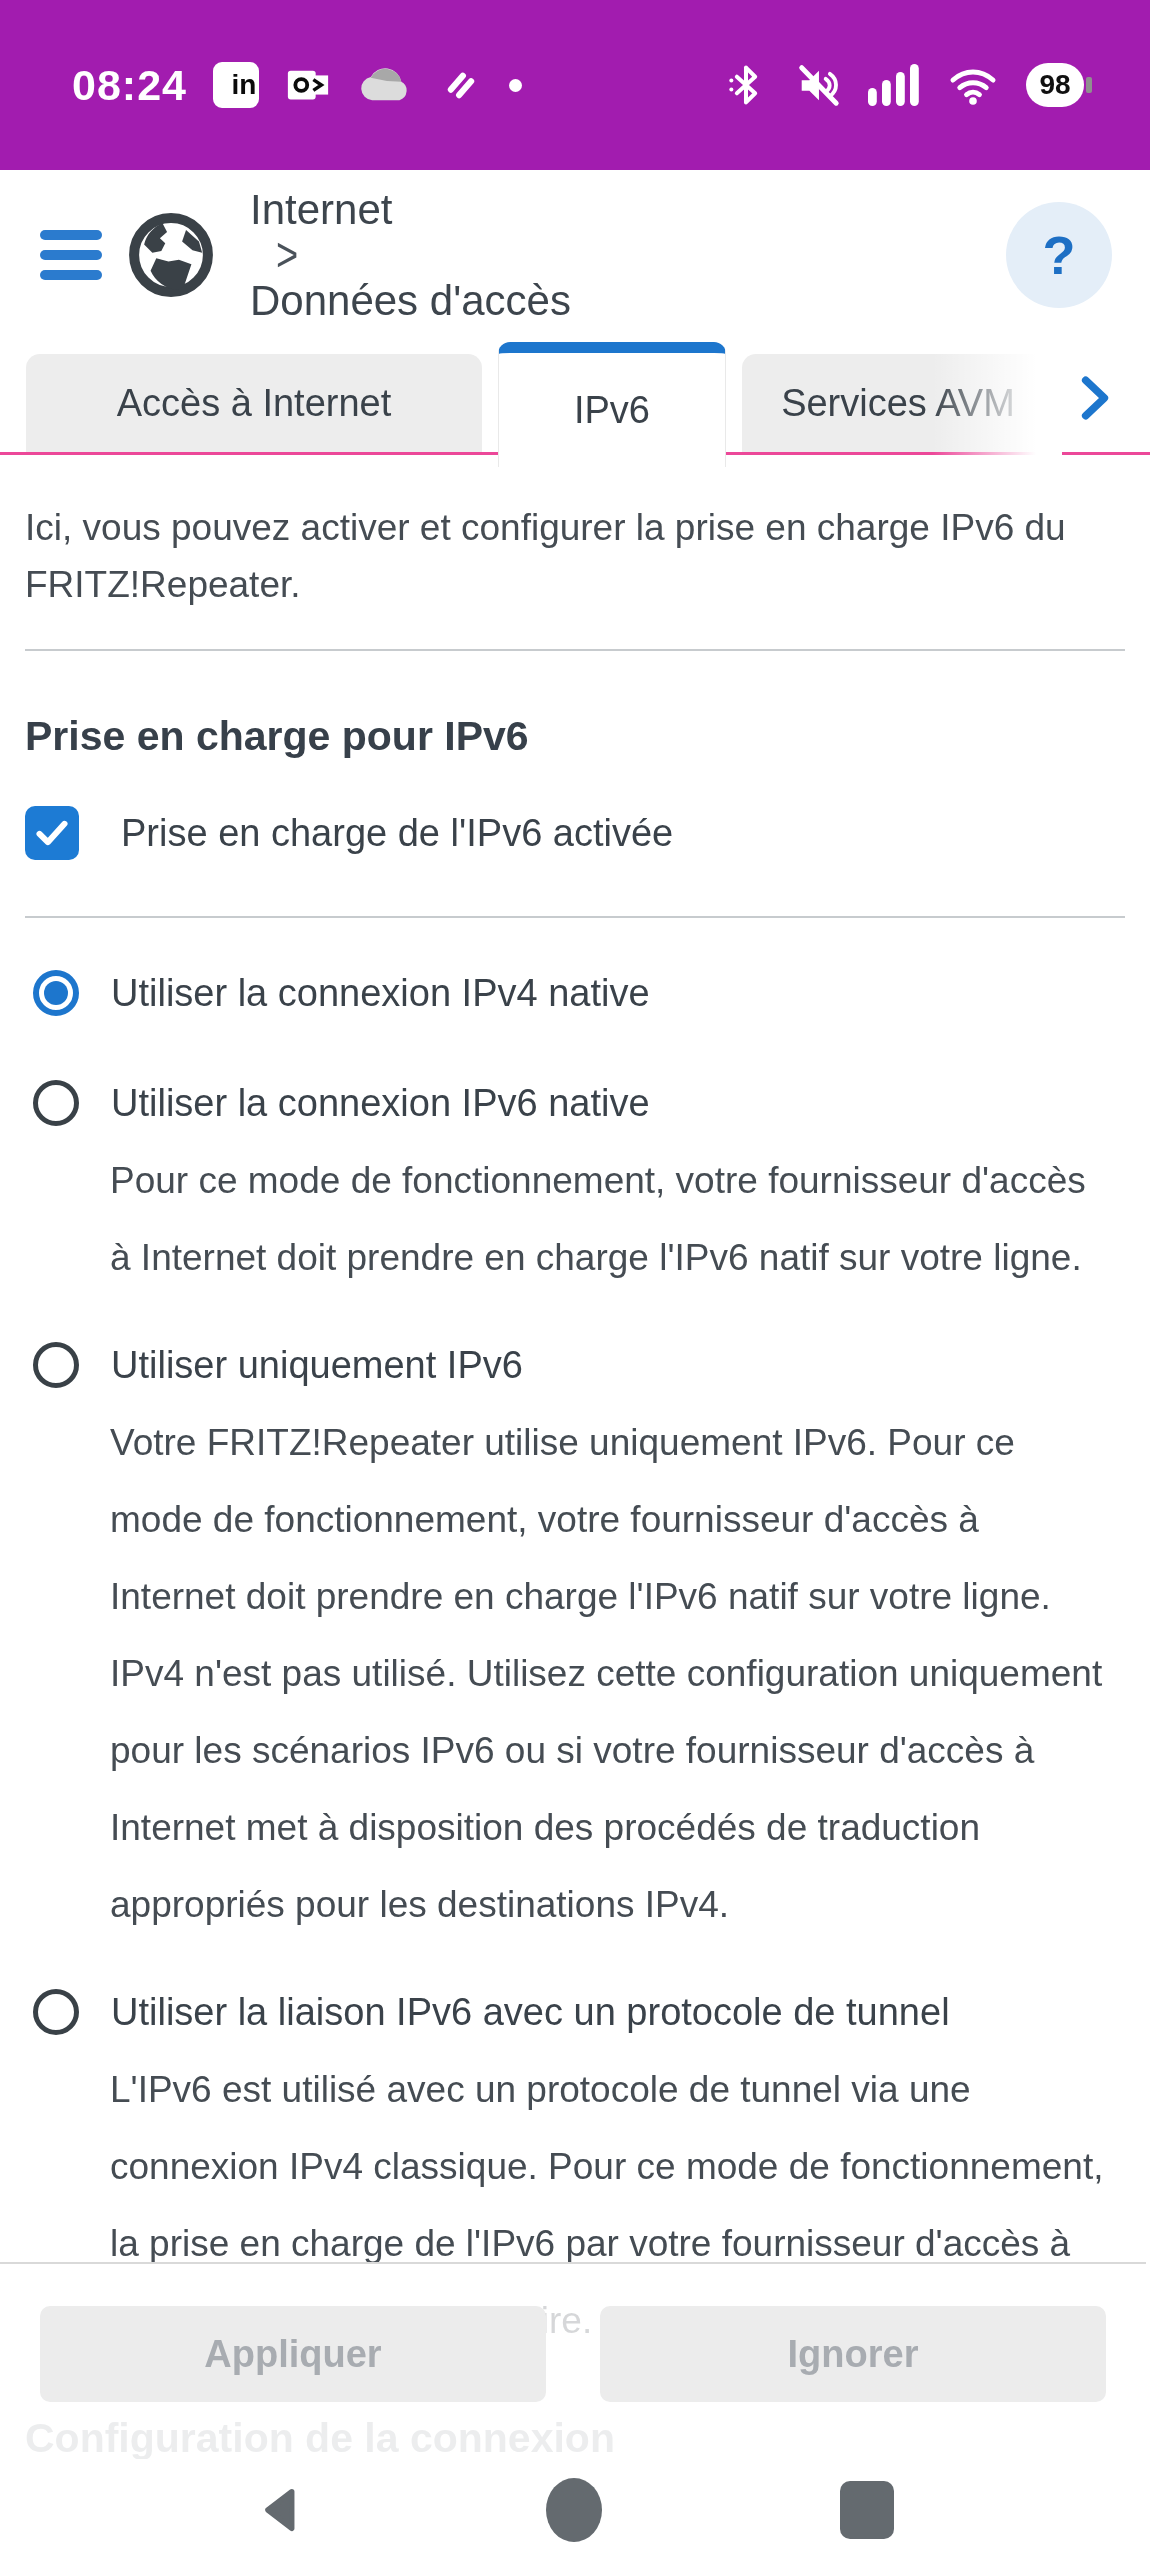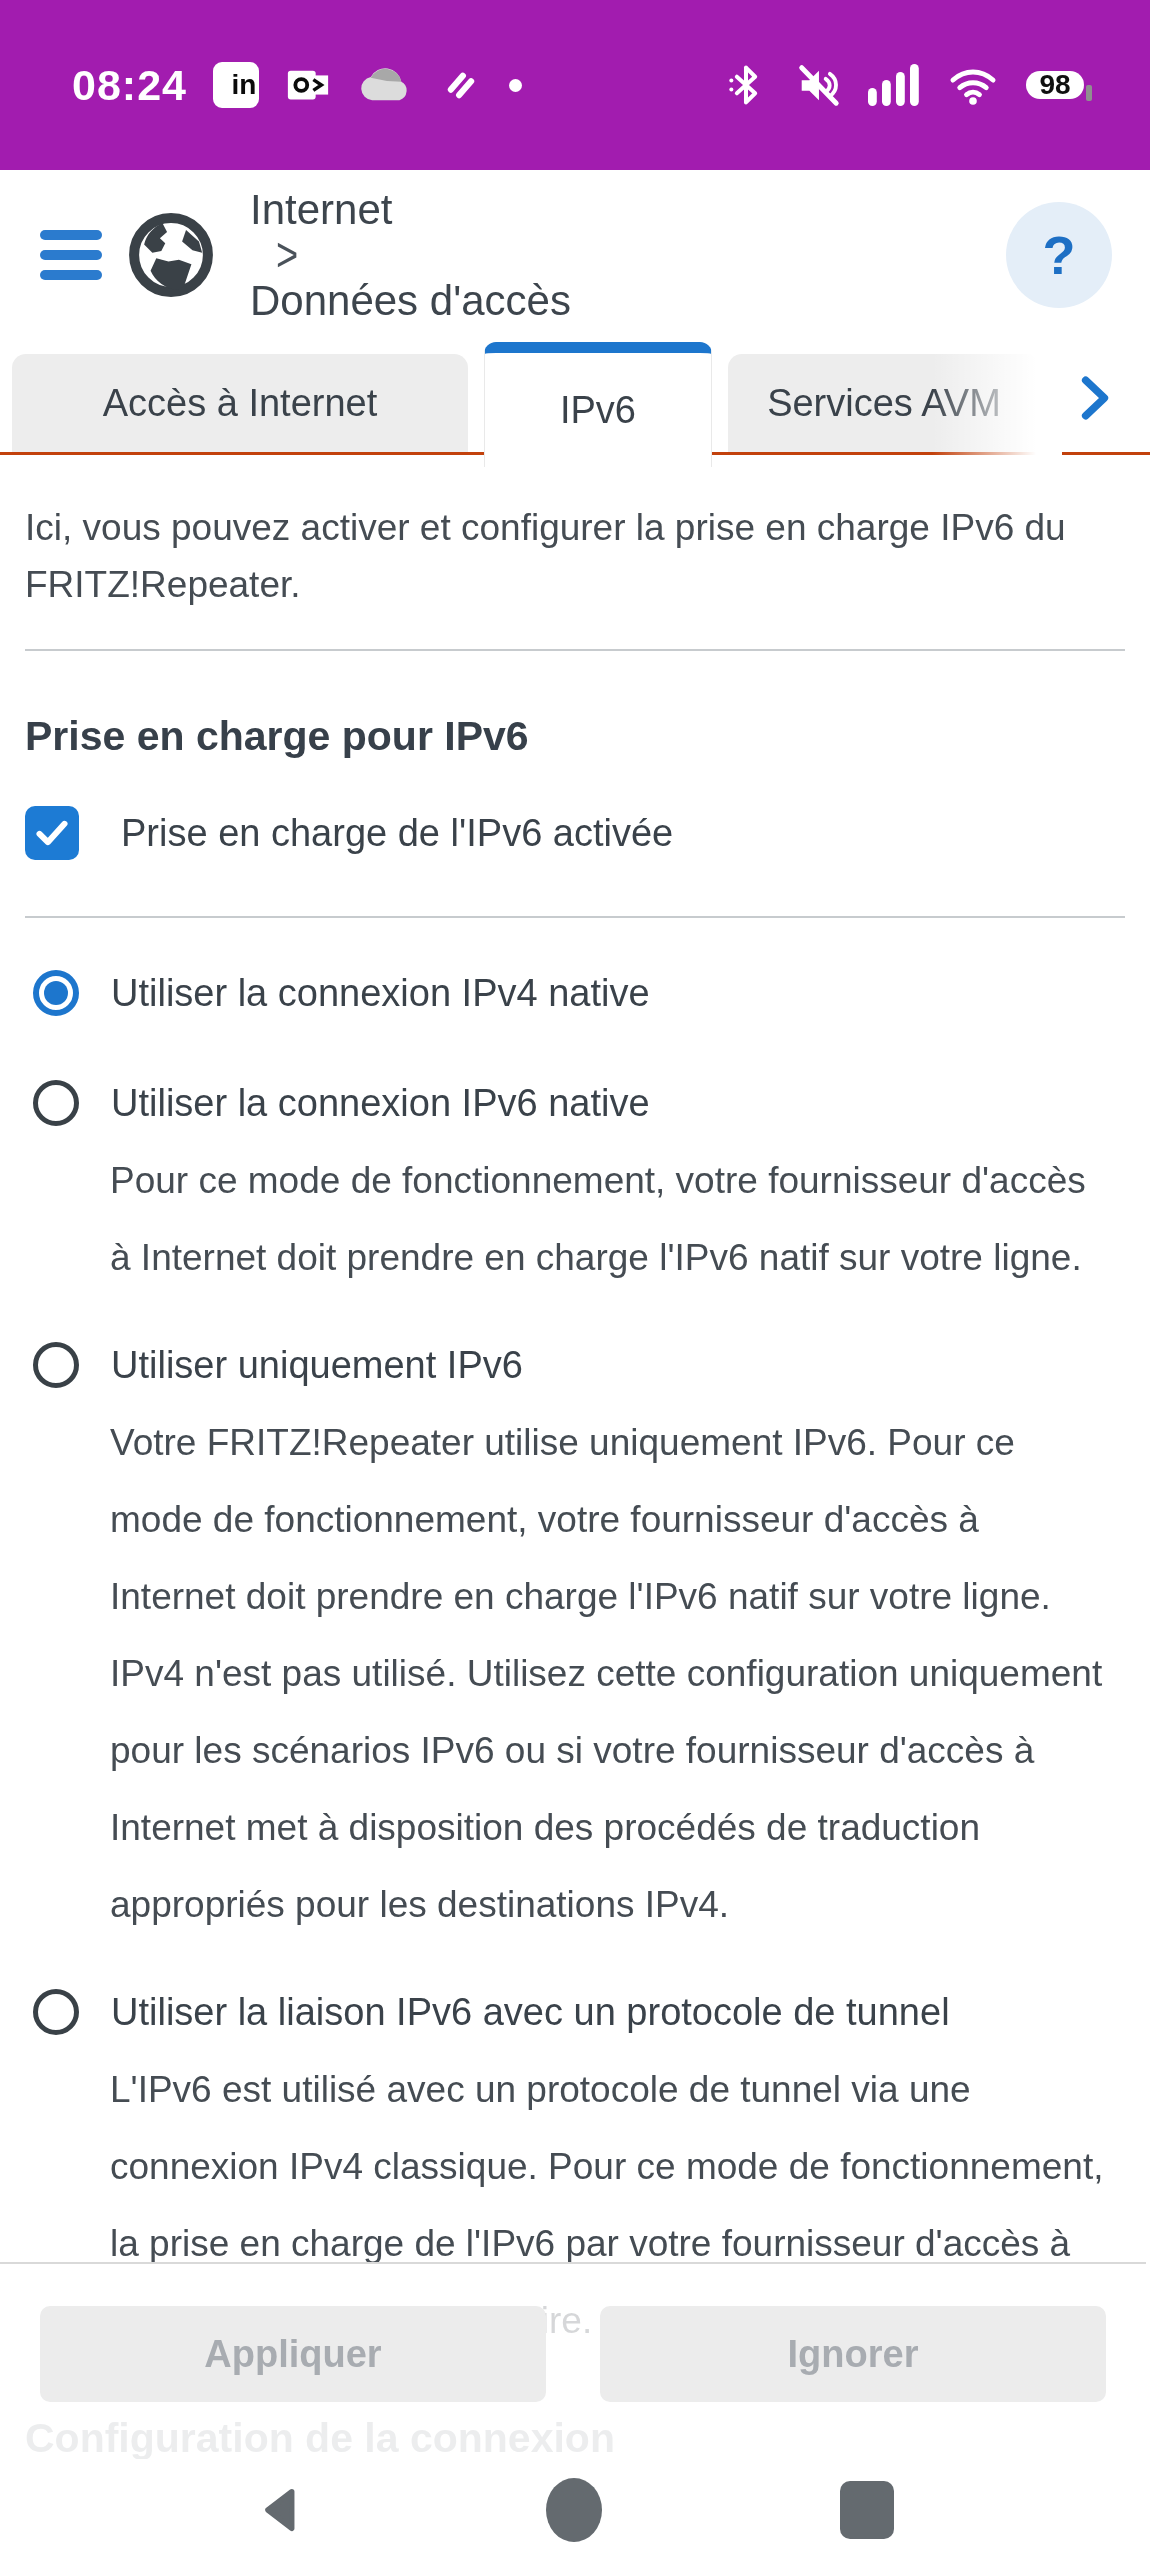--- a/index.html
+++ b/index.html
@@ -7,34 +7,34 @@
   body { font-family:"Liberation Sans", sans-serif; }
   .screen { position:relative; width:1150px; height:2560px; background:#fff; overflow:hidden; margin:0 auto; }
 
   
   .status-bar { height:170px; background:#a21caf; display:flex; align-items:center; padding:0 66px 0 72px; color:#fff; }
   .sb-left { display:flex; align-items:center; gap:26px; }
   .sb-time { font-size:43px; font-weight:700; letter-spacing:1px; }
   .sb-right { margin-left:auto; display:flex; align-items:center; gap:27px; }
   .li-badge { width:46px; height:46px; background:#fff; border-radius:9px; color:#0b0b0b; font-weight:700; font-size:28px; display:flex; align-items:center; justify-content:center;padding-left:16px; }
   .dot-ic { width:13px; height:13px; border-radius:50%; background:#fff; }
-  .battery { position:relative; width:58px; height:28px; background:#fff; border-radius:22px; display:flex; align-items:center; justify-content:center; color:#101010; font-size:28px; font-weight:700; }
+  .battery { position:relative; width:58px; height:44px; background:#fff; border-radius:22px; display:flex; align-items:center; justify-content:center; color:#101010; font-size:28px; font-weight:700; }
   .battery:after { content:""; position:absolute; right:-8px; top:14px; width:6px; height:16px; background:#8f8f8f; border-radius:2px; }
 
   
   .app-header { height:170px; display:flex; align-items:center; padding:0 38px 0 40px; background:#fff; }
   .hamburger { width:62px; display:flex; flex-direction:column; gap:10px; cursor:pointer; }
   .hamburger span { display:block; height:10px; border-radius:5px; background:#2b7bce; }
   .globe-wrap { margin-left:26px; display:flex; align-items:center; }
   .breadcrumb { margin-left:36px; display:flex; align-items:flex-start; font-size:42px; color:#3d454d;flex-direction:column; }
   .crumb-sep { margin:0 26px; font-size:38px; color:#4a525a; font-weight:400; transform:scaleY(1.25); }
   .help-btn { margin-left:auto; width:106px; height:106px; border-radius:50%; background:#e4eef8; color:#1d6fc4; font-size:54px; font-weight:700; display:flex; align-items:center; justify-content:center; cursor:pointer; }
 
   
-  .tabs { position:relative; height:115px; border-bottom:3px solid #c2410c; display:flex; padding-left:12px; background:#fff; }
+  .tabs { position:relative; height:115px; border-bottom:3px solid #ec4899; display:flex; padding-left:26px; background:#fff; }
   .tab { font-size:38px; color:#3a424a; display:flex; align-items:center; justify-content:center; margin-right:16px; }
   .tab.inactive { background:#ededed; border-radius:14px 14px 0 0; margin-top:14px; }
   .tab.active { background:#fff; border:1px solid #e9e9e9; border-bottom:none; border-top:11px solid #1d76cd; border-radius:12px 12px 0 0; margin-top:2px; margin-bottom:-15px; z-index:2; }
   .tab-w1 { width:456px; } .tab-w2 { width:228px; } .tab-w3 { width:312px; margin-right:0; }
   .tab-fade { position:absolute; top:0; bottom:-3px; right:88px; width:130px; background:linear-gradient(90deg, rgba(255,255,255,0), #ffffff 80%); pointer-events:none; }
   .tab-more { position:absolute; right:28px; top:30px; width:56px; height:56px; display:flex; align-items:center; justify-content:center; cursor:pointer; background:#fff; }
 
   
   main { padding:0 25px; }
   .intro { margin-top:44px; font-size:37px; line-height:57px; color:#454c53; padding-right:10px; }

